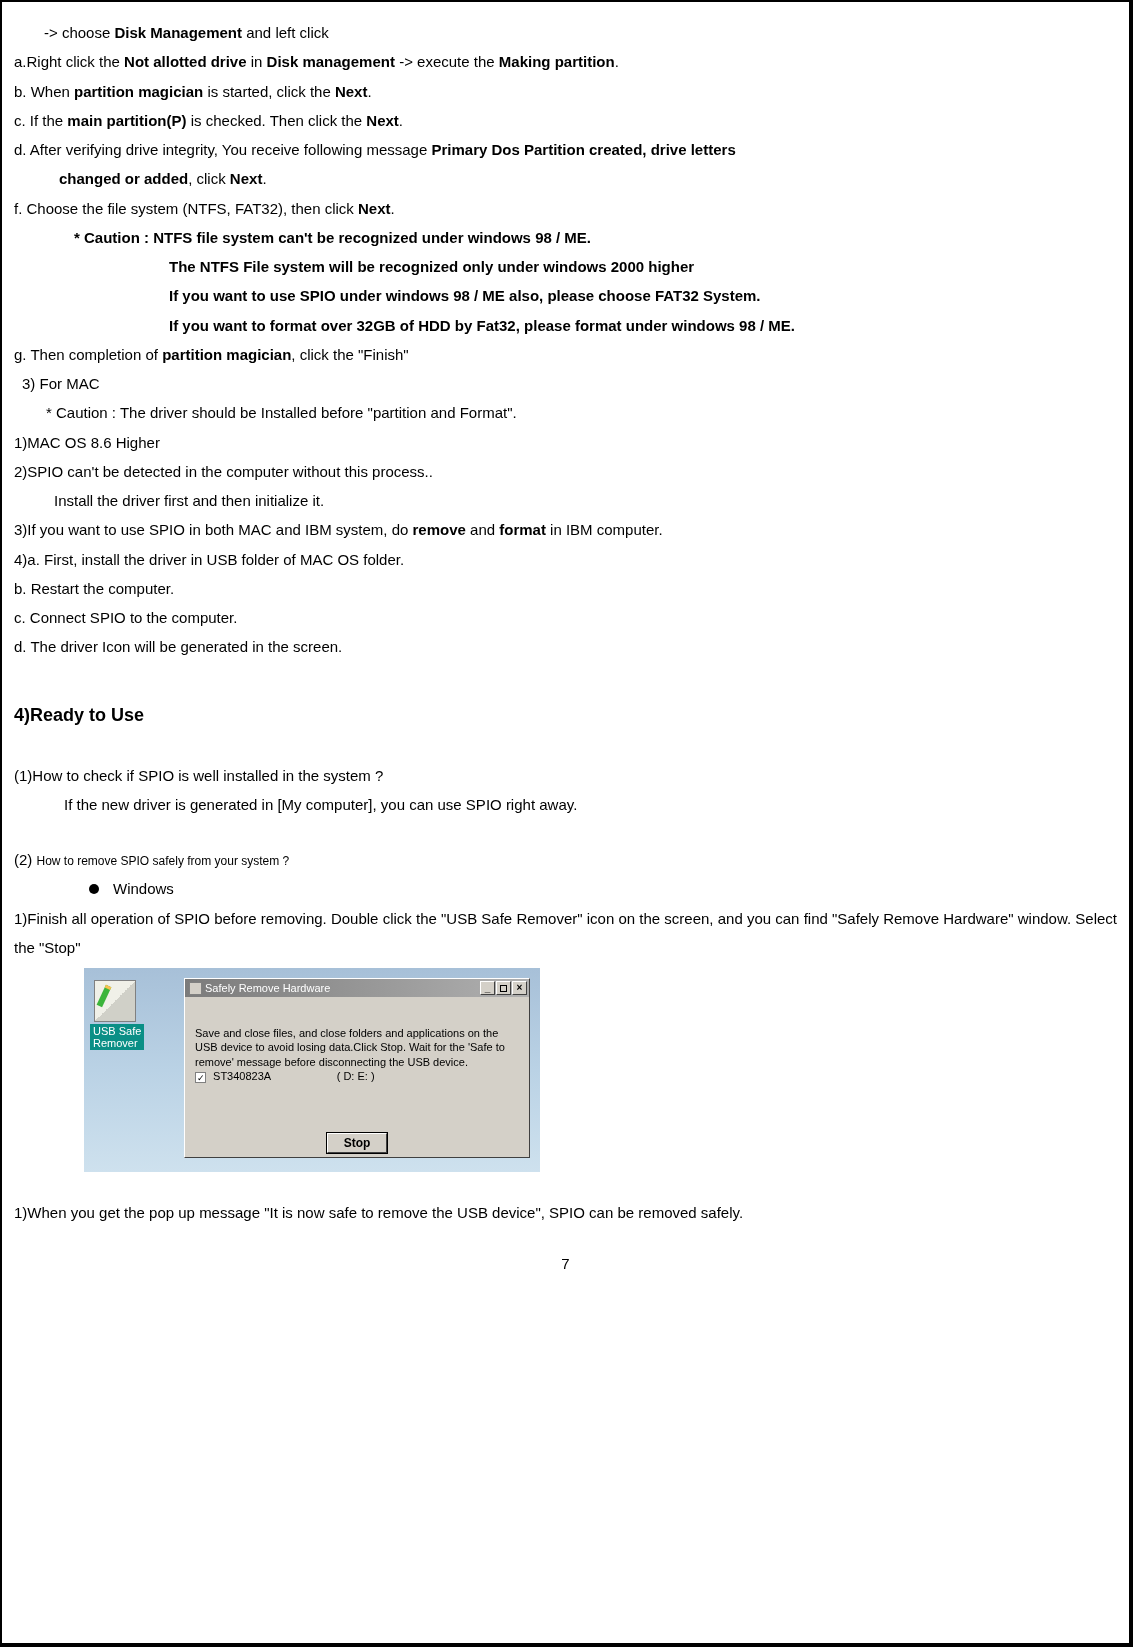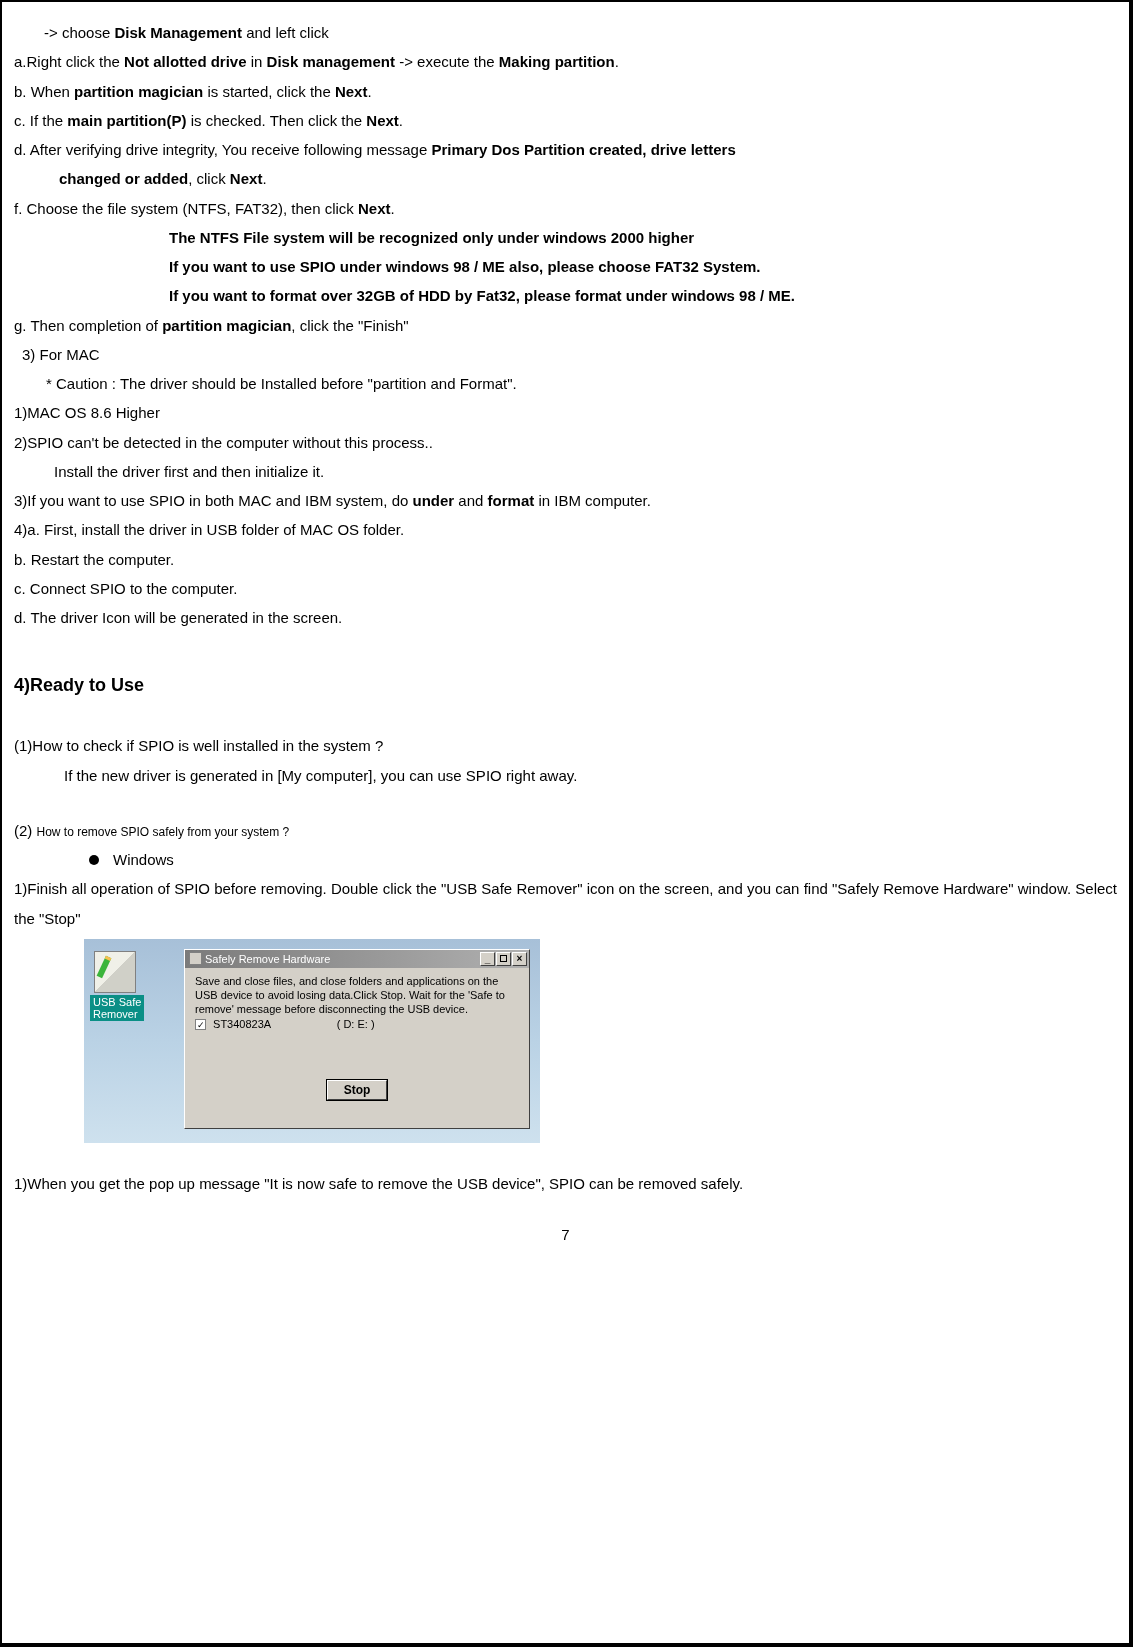--- a/index.html
+++ b/index.html
@@ -83,26 +83,26 @@
     .shot .winbtns{display:flex;gap:1px;}
     .shot .wbtn{
       width:15px;height:14px;background:#d4d0c8;
       border-top:1px solid #fff;border-left:1px solid #fff;
       border-right:1px solid #404040;border-bottom:1px solid #404040;
       font-family:Arial; font-size:10px; font-weight:bold; color:#000;
       display:flex;align-items:center;justify-content:center;line-height:1;
     }
     .shot .wbtn .sq{width:7px;height:7px;border:1px solid #000;}
     .shot .body-text{
-      padding:6px 10px 0 10px; font-size:11px; color:#000;
+      padding:6px 10px 0 10px; font-size:11px; color:#000;margin-top:23px;
     }
     .shot .chk{display:inline-block;width:11px;height:11px;background:#fff;border:1px solid #808080;margin-right:4px;vertical-align:middle;}
     .shot .chk::after{content:"✓";font-size:9px;position:relative;top:-3px;left:1px;color:#000;}
     .shot .stopbtn{
-      position:absolute;left:50%;bottom:28px;transform:translateX(-50%);
+      position:absolute;left:50%;bottom:4px;transform:translateX(-50%);
       width:60px;height:20px;background:#d4d0c8;
       border-top:1px solid #fff;border-left:1px solid #fff;
       border-right:1px solid #404040;border-bottom:1px solid #404040;
       outline:1px solid #000;
       font-size:12px;font-weight:bold;text-align:center;line-height:19px;font-family:Arial;
     }
   </style>
 </head>
 <body>
 
@@ -129,36 +129,37 @@
   </span>
 
   <span class="l ind4">
     <span class="bold">changed or added</span><span>, click </span><span class="bold">Next</span><span>.</span>
   </span>
 
   <span class="l">
     <span>f. Choose the file system (NTFS, FAT32), then click </span><span class="bold">Next</span><span>.</span>
   </span>
 
+  <span class="l ind2 bold">* Caution : NTFS file system can't be recognized under windows 98 / ME.</span>
   <span class="l ind3 bold">The NTFS File system will be recognized only under windows 2000 higher</span>
   <span class="l ind3 bold">If you want to use SPIO under windows 98 / ME also, please choose FAT32 System.</span>
   <span class="l ind3 bold">If you want to format over 32GB of HDD by Fat32, please format under windows 98 / ME.</span>
 
   <span class="l">
     <span>g. Then completion of </span><span class="bold">partition magician</span><span>, click the "Finish"</span>
   </span>
 
   <span class="l" style="padding-left:8px">3) For MAC</span>
   <span class="l" style="padding-left:32px">* Caution : The driver should be Installed before "partition and Format".</span>
   <span class="l">1)MAC OS 8.6 Higher</span>
   <span class="l">2)SPIO can't be detected in the computer without this process..</span>
   <span class="l" style="padding-left:40px">Install the driver first and then initialize it.</span>
 
   <span class="l">
-    <span>3)If you want to use SPIO in both MAC and IBM system, do </span><span class="bold">under</span><span> and </span><span class="bold">format</span><span> in IBM computer.</span>
+    <span>3)If you want to use SPIO in both MAC and IBM system, do </span><span class="bold">remove</span><span> and </span><span class="bold">format</span><span> in IBM computer.</span>
   </span>
 
   <span class="l">4)a. First, install the driver in USB folder of MAC OS folder.</span>
   <span class="l">b. Restart the computer.</span>
   <span class="l">c. Connect SPIO to the computer.</span>
   <span class="l">d. The driver Icon will be generated in the screen.</span>
 
   <div class="section-title">4)Ready to Use</div>
 
   <span class="l">(1)How to check if SPIO is well installed in the system ?</span>

